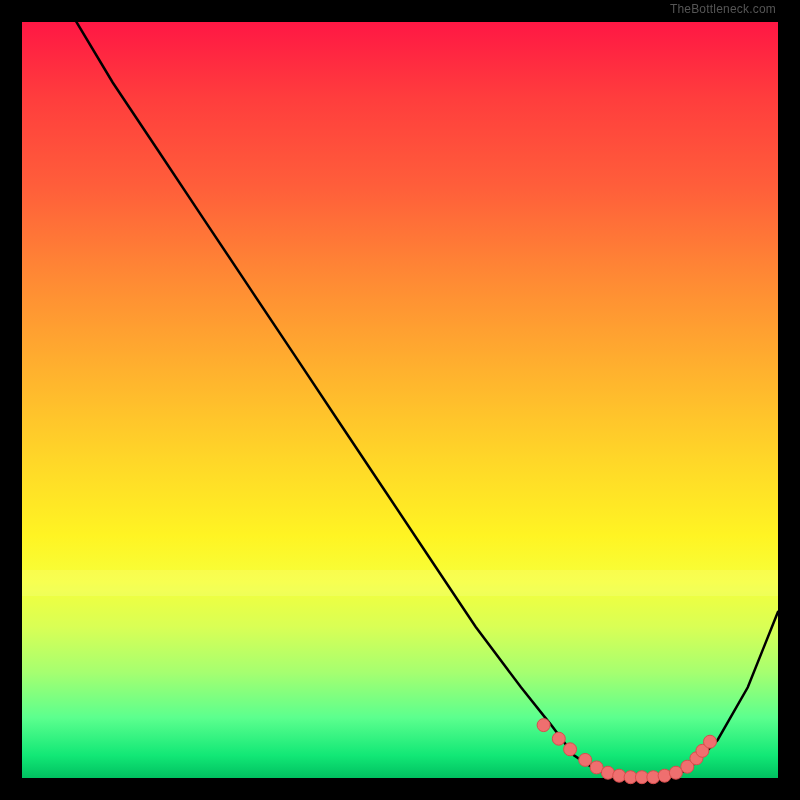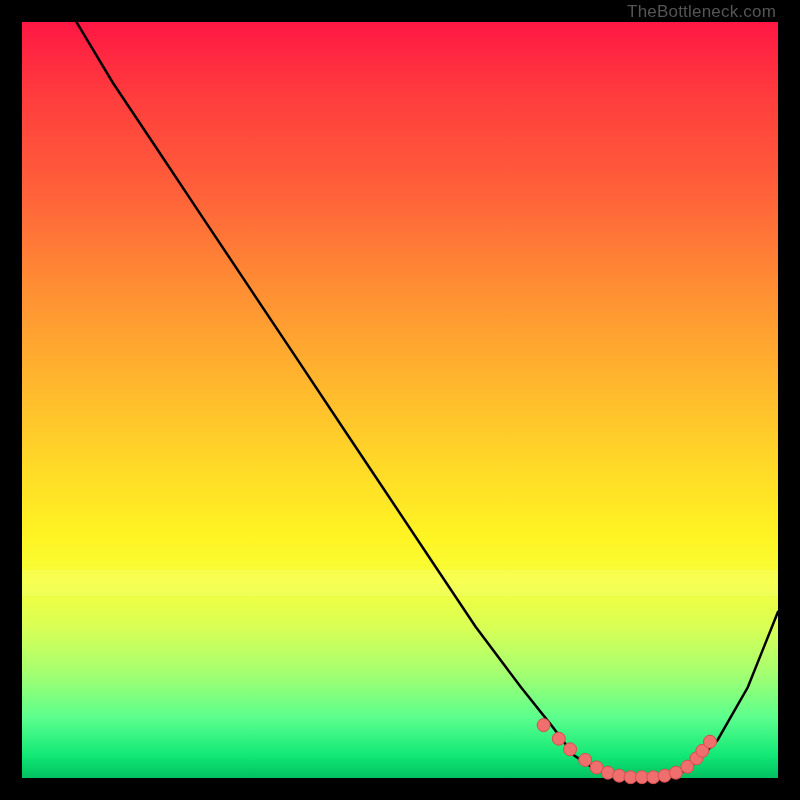--- a/index.html
+++ b/index.html
@@ -30,21 +30,21 @@
       #5cff8e 92%,
       #12e876 97%,
       #00c060 100%
     );
   }
   .watermark {
     position: absolute;
     top: 2px;
     right: 24px;
     font-family: Arial, Helvetica, sans-serif;
-    font-size: 17px;
+    font-size: 12px;
     color: #555;
     letter-spacing: 0.2px;
   }
   svg.curve {
     position: absolute;
     left: 0; top: 0;
     width: 756px;
     height: 756px;
     overflow: visible;
   }

